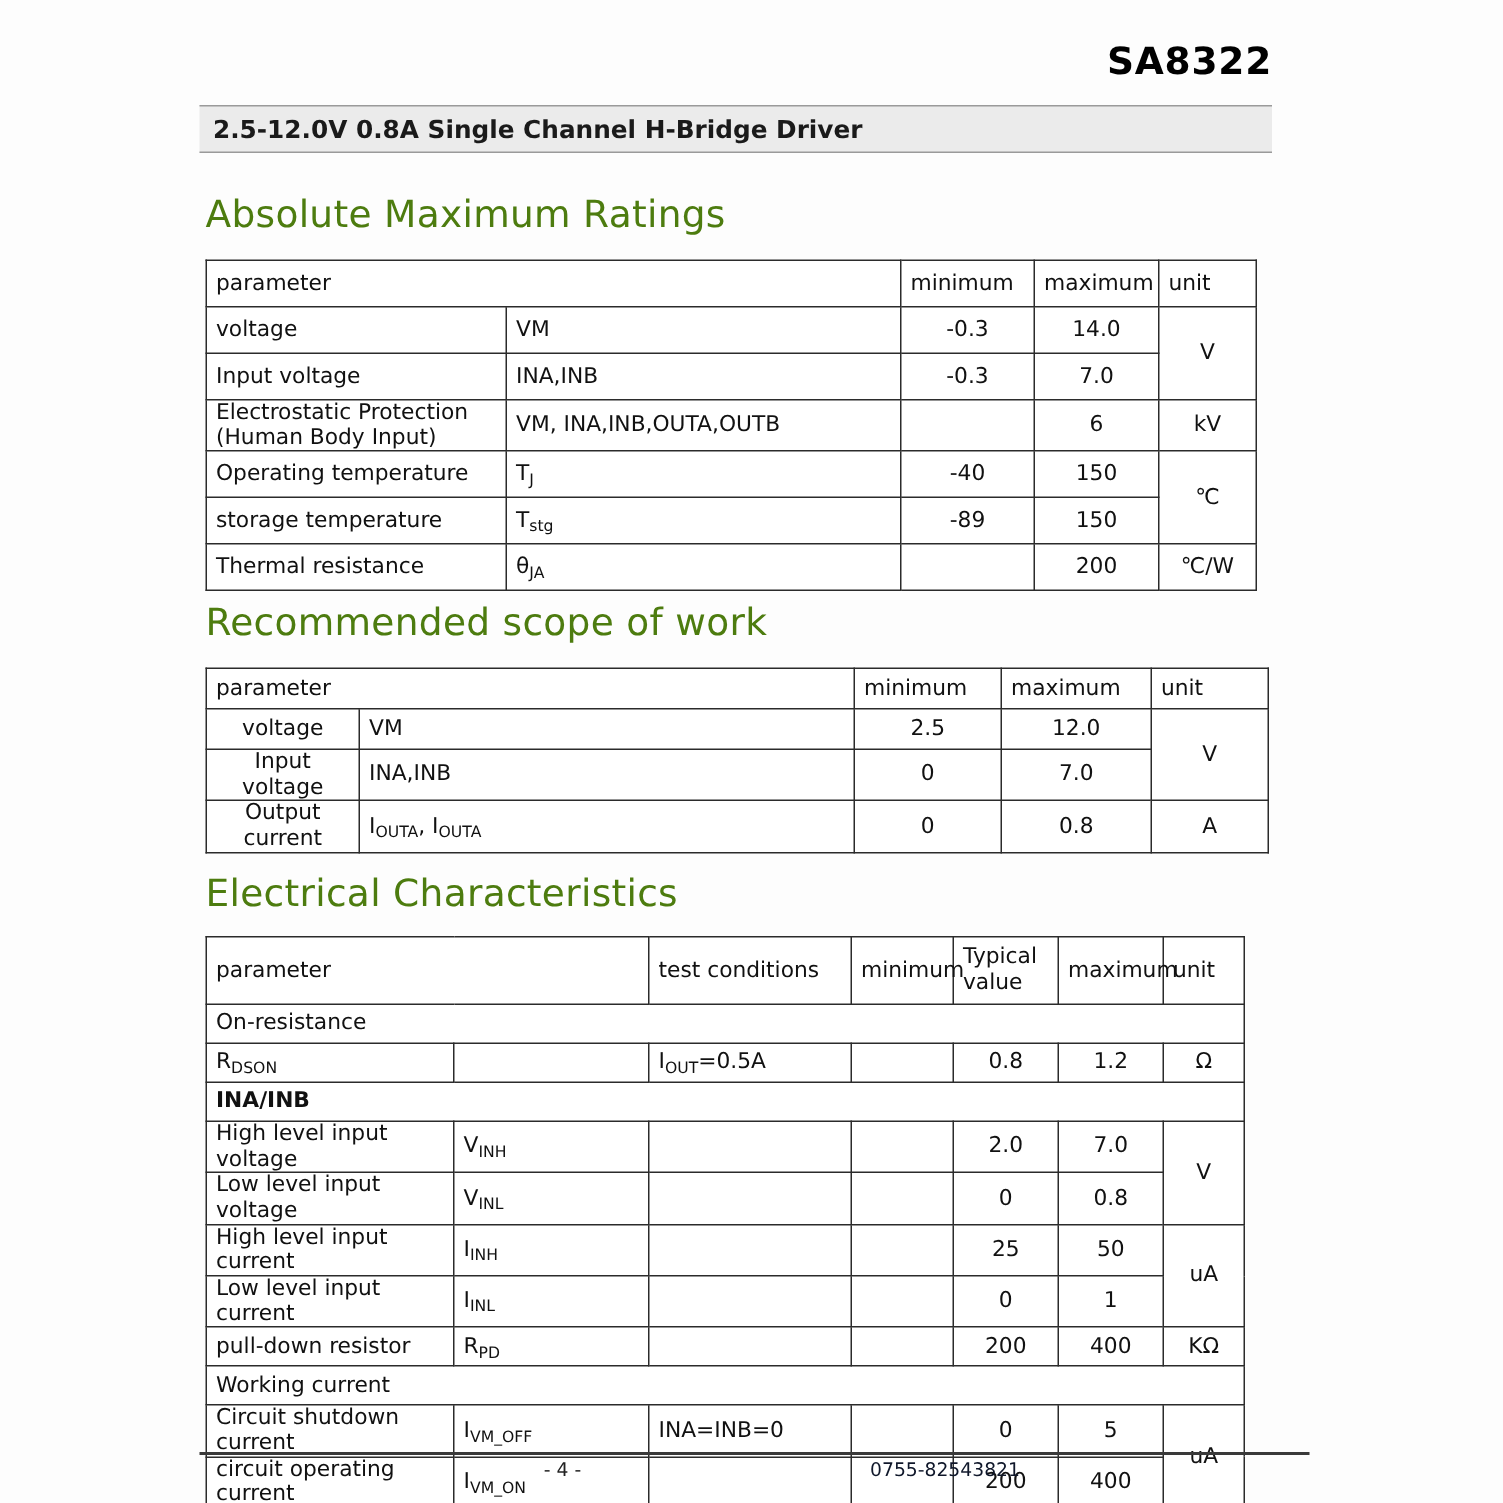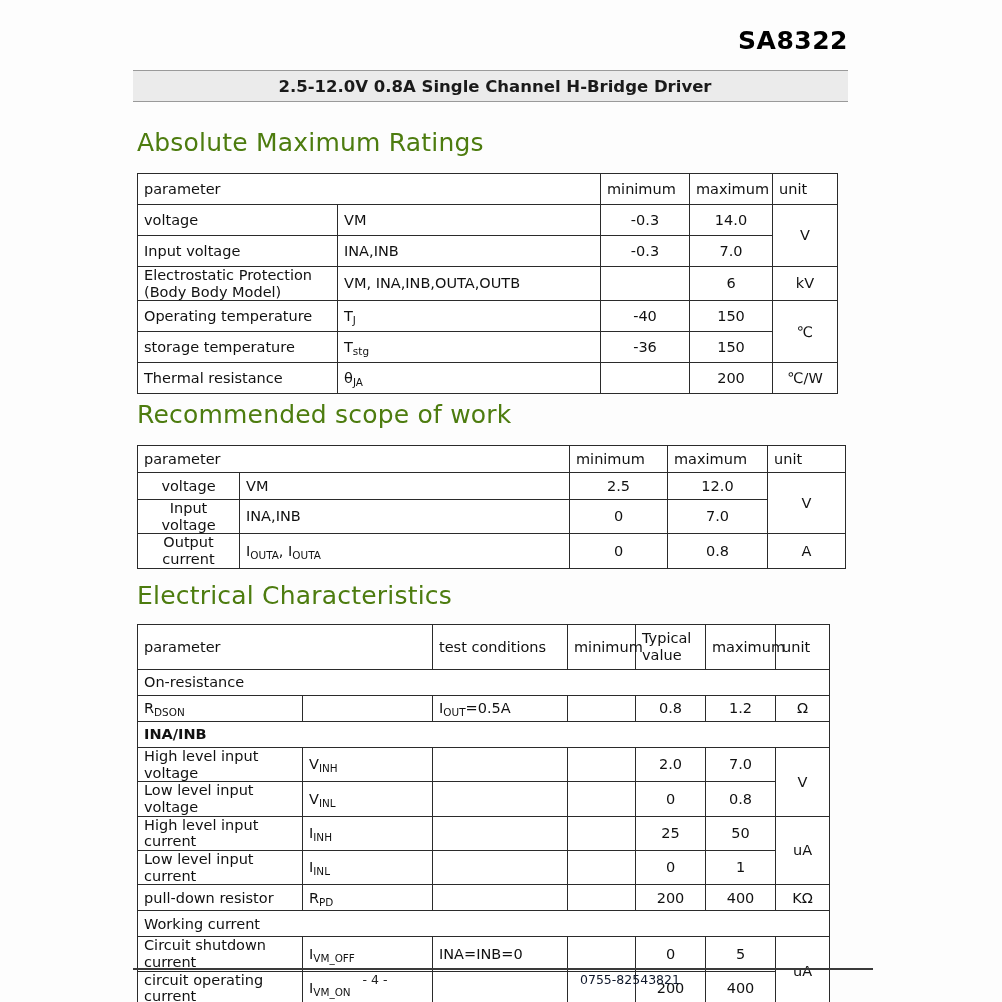--- a/index.html
+++ b/index.html
@@ -39,21 +39,20 @@
     left: 133px; top: 70px;
     width: 715px;
     height: 32px;
     background: #ebebeb;
     border-top: 1px solid #9a9a9a;
     border-bottom: 1px solid #9a9a9a;
     box-sizing: border-box;
     display: flex;
     align-items: center;
     padding-left: 9px;
-    justify-content: center;
   }
   .subtitle-bar span {
     font-size: 16.5px;
     font-weight: bold;
     color: #1a1a1a;
   }
 
   
   .section-heading {
     position: absolute;
@@ -164,37 +163,37 @@
         <td class="c">14.0</td>
         <td class="c" rowspan="2">V</td>
       </tr>
       <tr>
         <td class="l">Input voltage</td>
         <td class="l">INA,INB</td>
         <td class="c">-0.3</td>
         <td class="c">7.0</td>
       </tr>
       <tr>
-        <td class="l small">Electrostatic Protection (Body Body Model)</td>
+        <td class="l small">Electrostatic Protection (Human Body Input)</td>
         <td class="l">VM, INA,INB,OUTA,OUTB</td>
         <td class="c"></td>
         <td class="c">6</td>
         <td class="c">kV</td>
       </tr>
       <tr>
         <td class="l">Operating temperature</td>
         <td class="l"><span>T</span><sub>J</sub></td>
         <td class="c">-40</td>
         <td class="c">150</td>
         <td class="c" rowspan="2">℃</td>
       </tr>
       <tr>
         <td class="l">storage temperature</td>
         <td class="l"><span>T</span><sub>stg</sub></td>
-        <td class="c">-36</td>
+        <td class="c">-89</td>
         <td class="c">150</td>
       </tr>
       <tr>
         <td class="l">Thermal resistance</td>
         <td class="l"><span>θ</span><sub>JA</sub></td>
         <td class="c"></td>
         <td class="c">200</td>
         <td class="c">℃/W</td>
       </tr>
     </tbody>

